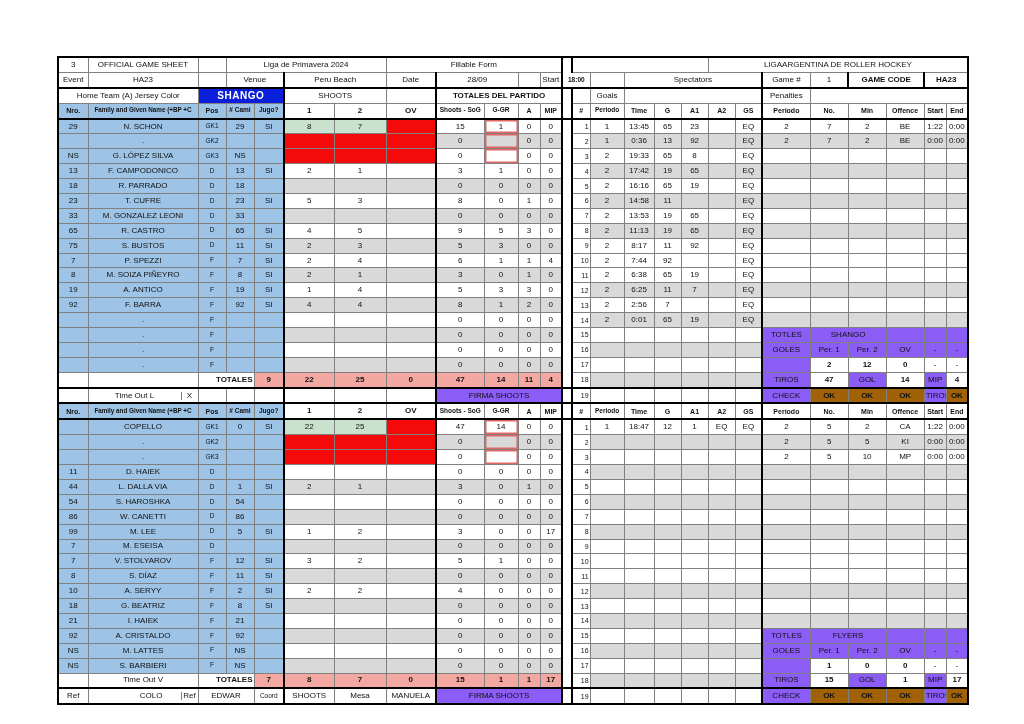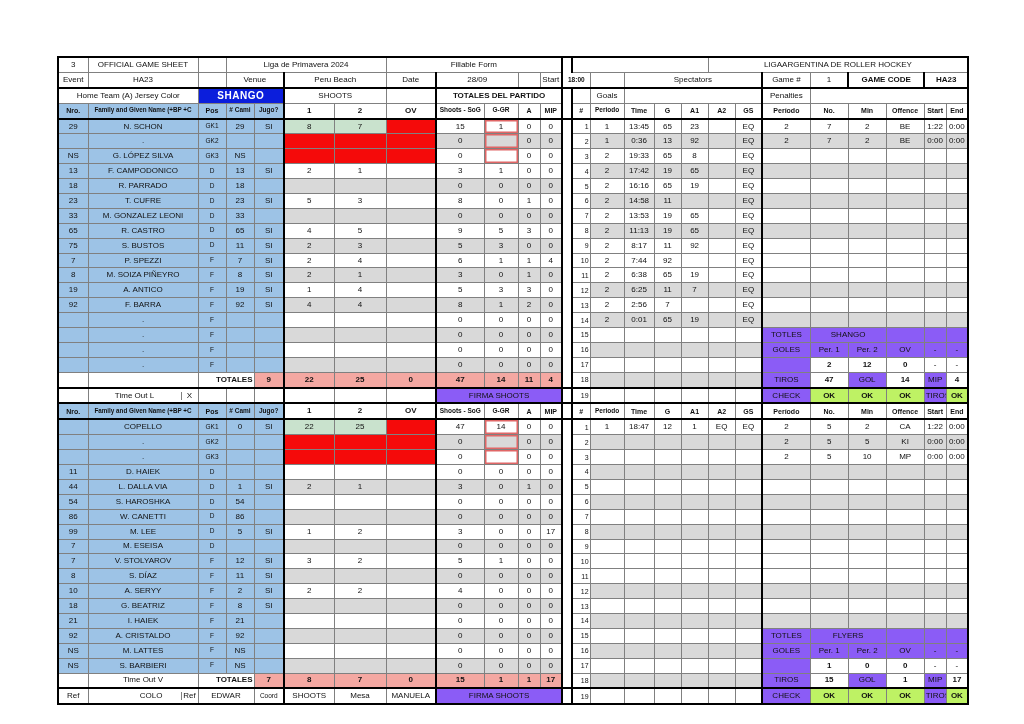--- a/index.html
+++ b/index.html
@@ -8,21 +8,21 @@
   table{border-collapse:collapse;table-layout:fixed;width:910px;border:2px solid #000;background:#fff;}
   td{border:1px solid #808080;height:13.9px;padding:0 1px;font-size:8px;line-height:1;
      text-align:center;overflow:hidden;white-space:nowrap;color:#111;}
   .left{text-align:center}.right{text-align:right}.b{font-weight:bold}
   .blue{background:#9DC3E6}
   .gray{background:#D9D9D9}
   .red{background:#F50A0A}
   .green{background:#C9E2CD}
   .pink{background:#F4A8A2;font-weight:bold}
   .lbl{background:#8b5cf6;font-weight:normal}
-  .okc{background:#bef264;font-weight:bold}
+  .okc{background:#a16207;font-weight:bold}
   .team{background:#0B1EDC;color:#fff;font-weight:bold;font-size:10px;letter-spacing:.5px}
   .tiny{font-size:6.5px}
   .t7{font-size:7px}
   .rb{box-shadow:inset 0 0 0 1.5px #E06666}
   .bl{border-left:2px solid #000}
   .hb>td{border-bottom:2px solid #000}
   .gap{border-top:1px solid #fff;border-bottom:1px solid #fff;
        border-left:2px solid #000;border-right:2px solid #000;background:#fff}
   .flexcell{padding:0}
   .flexcell .inner{display:flex;align-items:center;height:100%}

